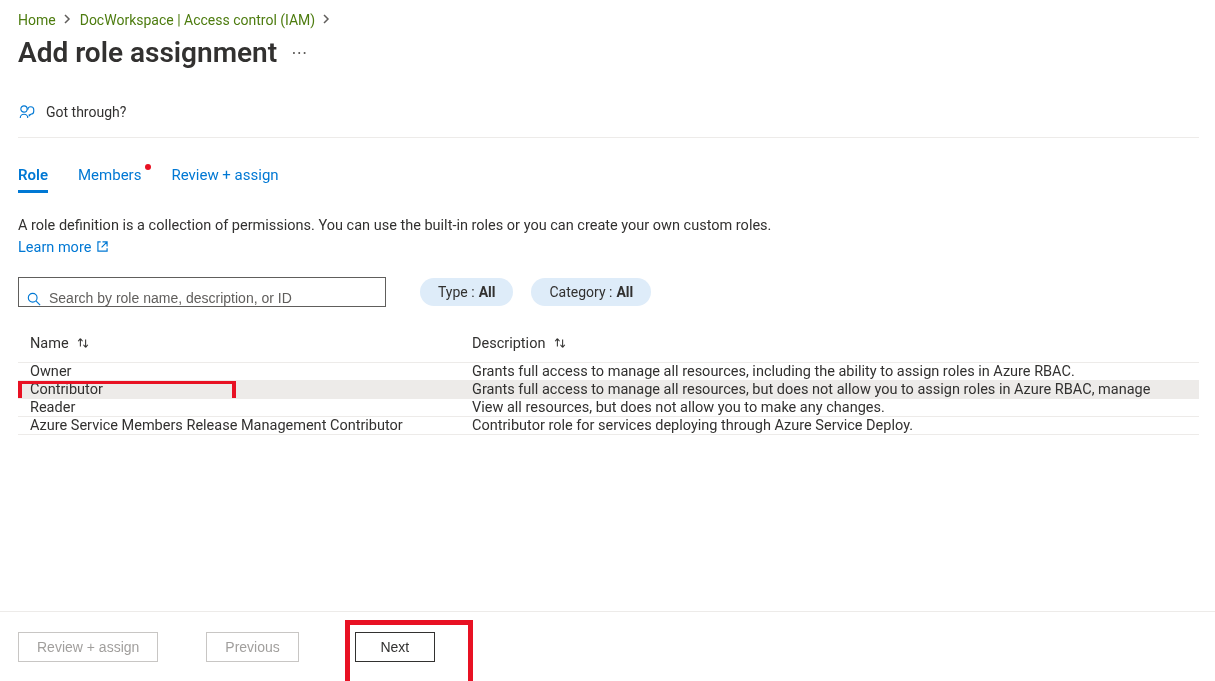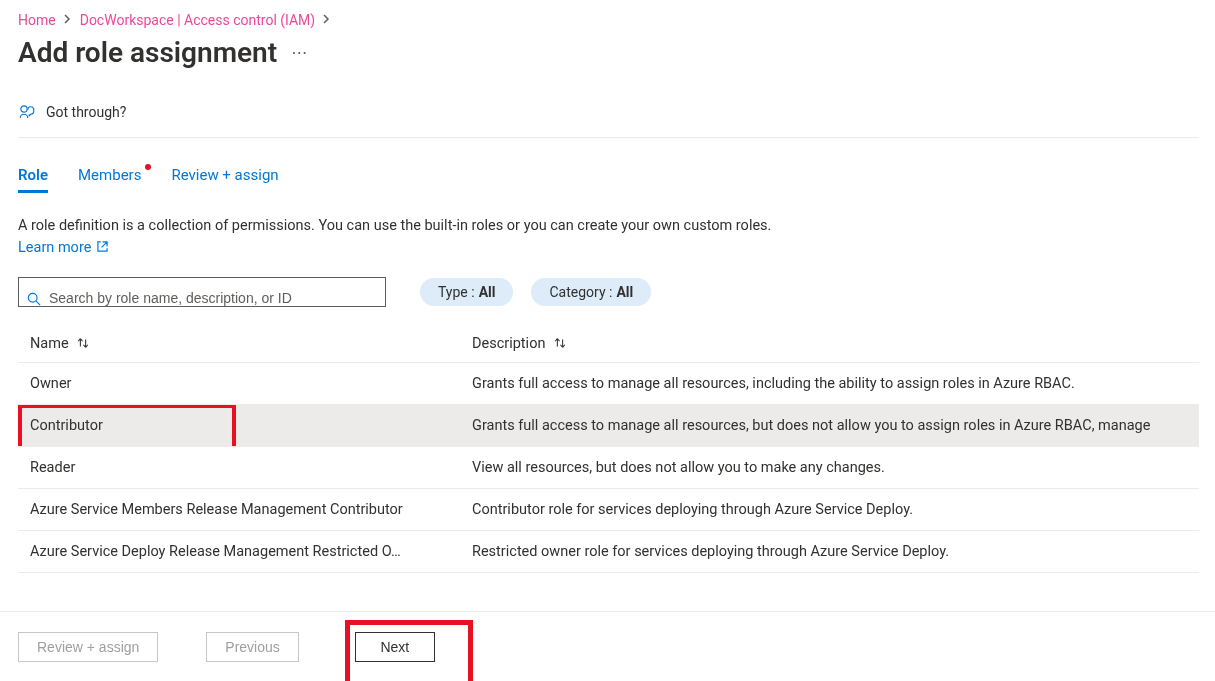--- a/index.html
+++ b/index.html
@@ -18,21 +18,21 @@
     height: 610px;
     overflow: hidden;
   }
   .breadcrumb {
     display: flex;
     align-items: center;
     gap: 8px;
     font-size: 14px;
     margin-bottom: 8px;
   }
-  .breadcrumb a { color: #ec4899; text-decoration: none; cursor: pointer; }
+  .breadcrumb a { color: #4d7c0f; text-decoration: none; cursor: pointer; }
   .breadcrumb .sep { color: #605e5c; font-size: 12px; }
   .title-row { display: flex; align-items: center; gap: 10px; margin-bottom: 34px; margin-top: 6px; }
   h1 { font-size: 28px; font-weight: 600; color: #323130; }
   .ellipsis-btn { color: #605e5c; font-size: 16px; cursor: pointer; padding: 0 4px; }
   .feedback-row {
     display: flex; align-items: center; gap: 10px;
     padding-bottom: 16px;
     border-bottom: 1px solid #edebe9;
     margin-bottom: 0;
   }
@@ -96,21 +96,21 @@
   th {
     text-align: left; font-weight: 400; color: #323130;
     font-size: 14.5px;
     padding: 8px 12px 10px 12px;
     border-bottom: 1px solid #edebe9;
     white-space: nowrap;
   }
   .col-name { width: 442px; }
   .sort-icon { width: 14px; height: 14px; vertical-align: -2px; margin-left: 4px; }
   td {
-    padding: 12px 12px;
+    padding: 0 12px;
     font-size: 14.5px;
     border-bottom: 1px solid #edebe9;
     white-space: nowrap;
     overflow: hidden;
     text-overflow: ellipsis;
   }
   tr.selected { background: #edebe9; }
   .highlight-cell {
     position: relative;
   }
@@ -265,24 +265,20 @@
         <td>Grants full access to manage all resources, but does not allow you to assign roles in Azure RBAC, manage</td>
       </tr>
       <tr>
         <td>Reader</td>
         <td>View all resources, but does not allow you to make any changes.</td>
       </tr>
       <tr>
         <td>Azure Service Members Release Management Contributor</td>
         <td>Contributor role for services deploying through Azure Service Deploy.</td>
       </tr>
-      <tr>
-        <td>Azure Service Deploy Release Management Restricted O…</td>
-        <td>Restricted owner role for services deploying through Azure Service Deploy.</td>
-      </tr>
     </tbody>
   </table>
 </div>
 
 <div class="footer">
   <button class="btn disabled">Review + assign</button>
   <button class="btn disabled">Previous</button>
   <div class="next-wrap">
     <button class="btn next">Next</button>
   </div>

